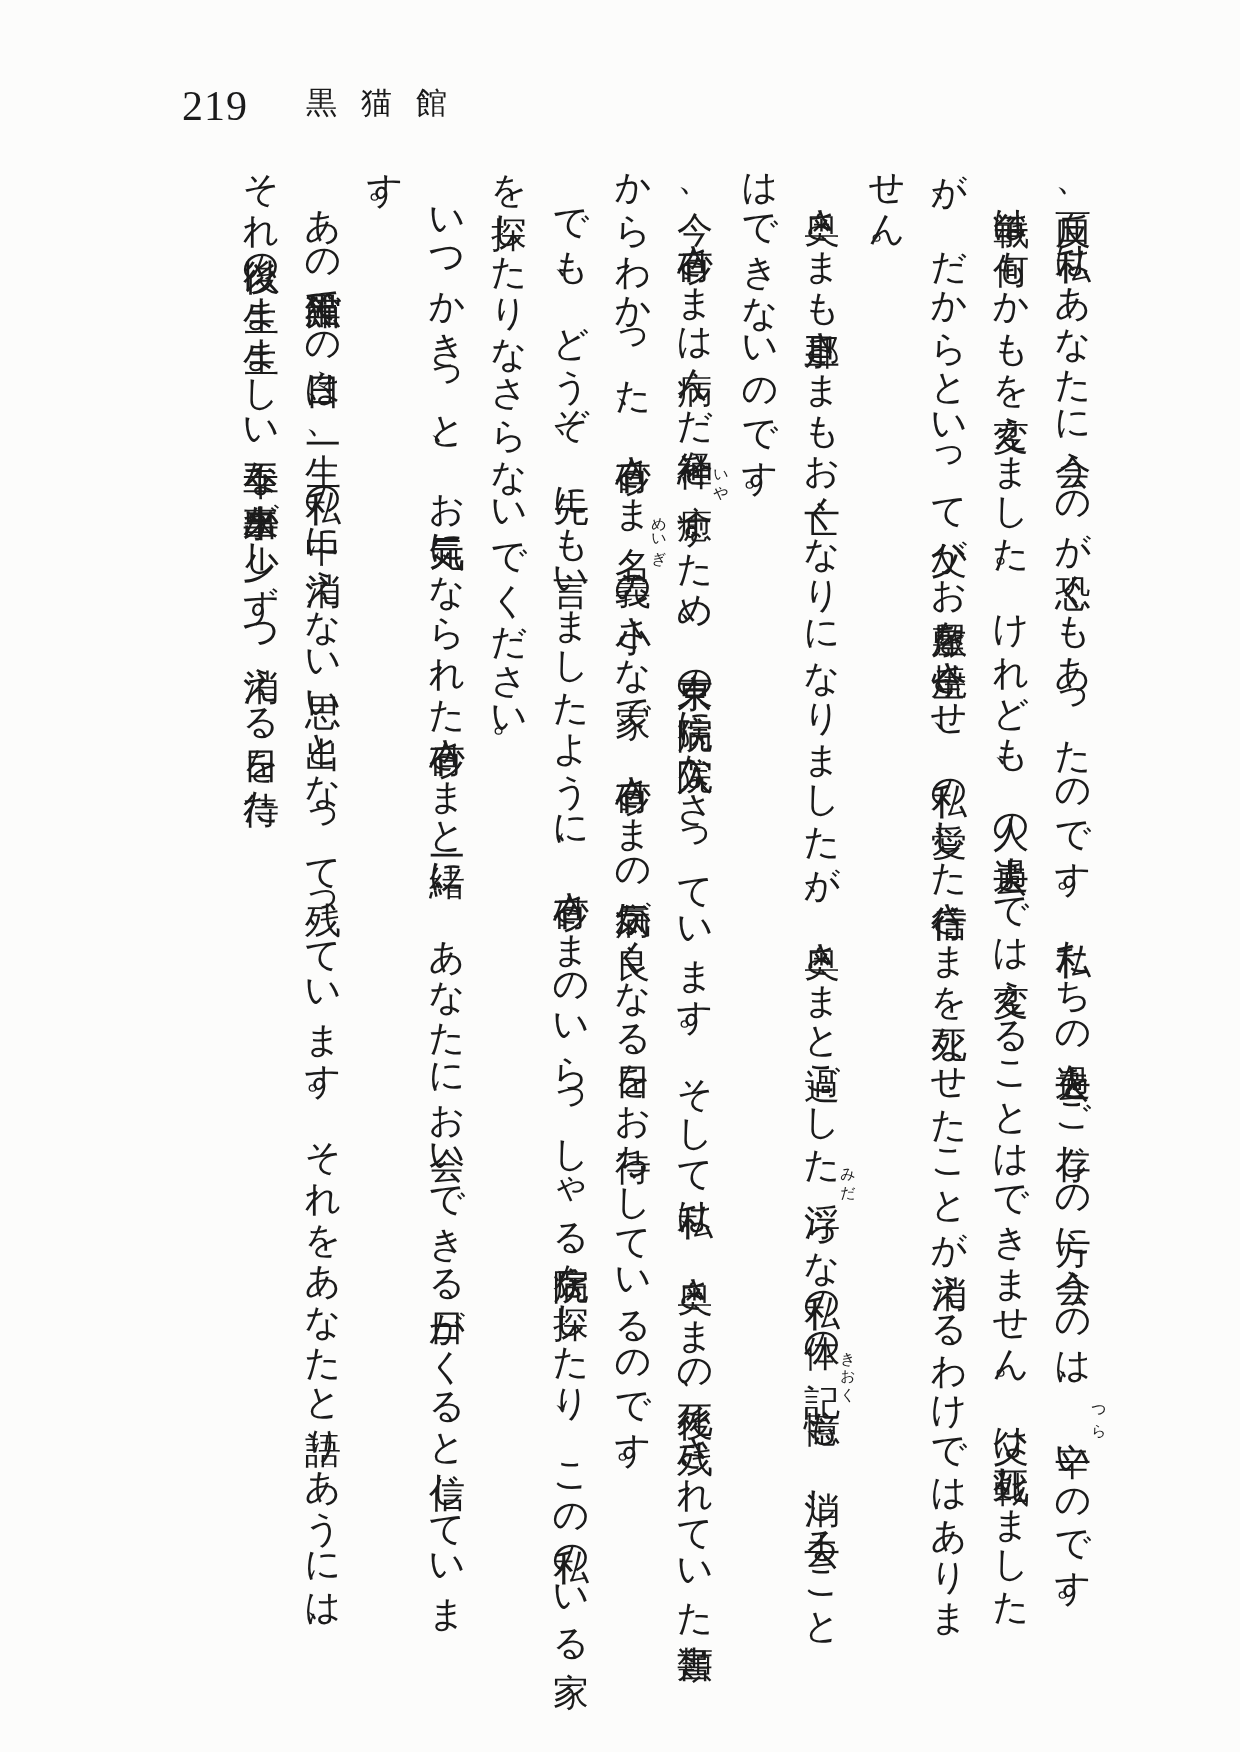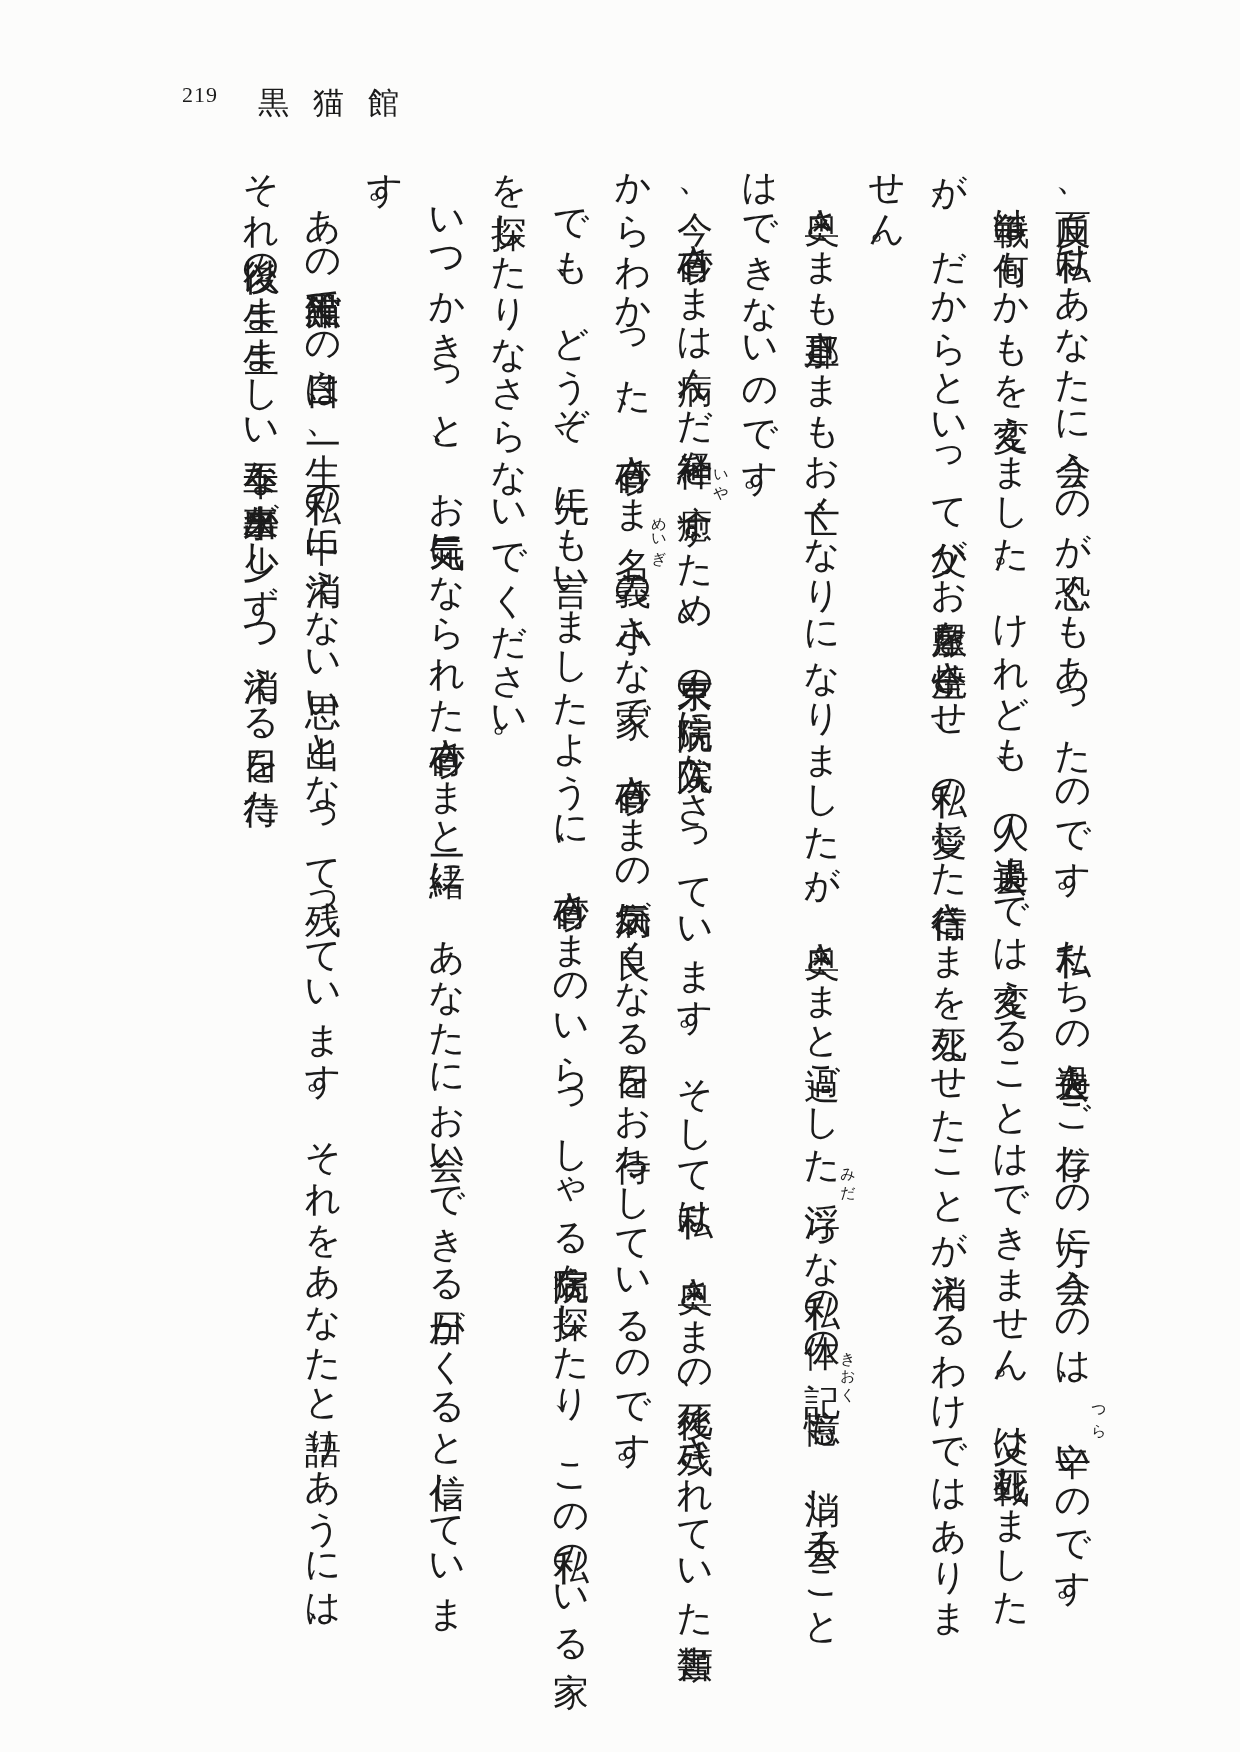--- a/index.html
+++ b/index.html
@@ -15,28 +15,28 @@
     font-family: "Liberation Serif", "DejaVu Serif", serif;
   }
   .running-head {
     position: absolute;
     top: 82px;
     left: 182px;
     height: 36px;
     color: #1b1b1b;
   }
   .page-number {
-    font-size: 22px;
+    font-size: 42px;
     letter-spacing: 1px;
     vertical-align: top;
     text-align: center;
   }
   .running-title {
     font-size: 31px;
-    margin-left: 40px;
+    margin-left: 58px;
     letter-spacing: 24px;
     vertical-align: top;
   }
   .body-text {
     position: absolute;
     top: 148px;
     right: 133px;
     width: 1010px;
     height: 1500px;
     writing-mode: vertical-rl;

